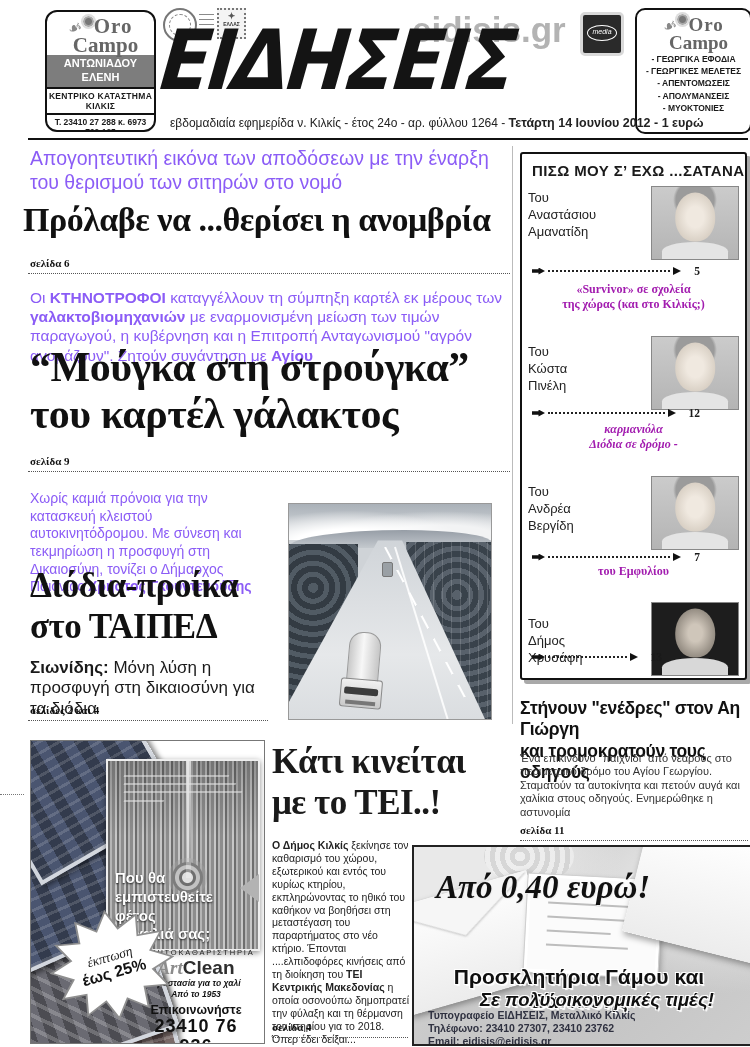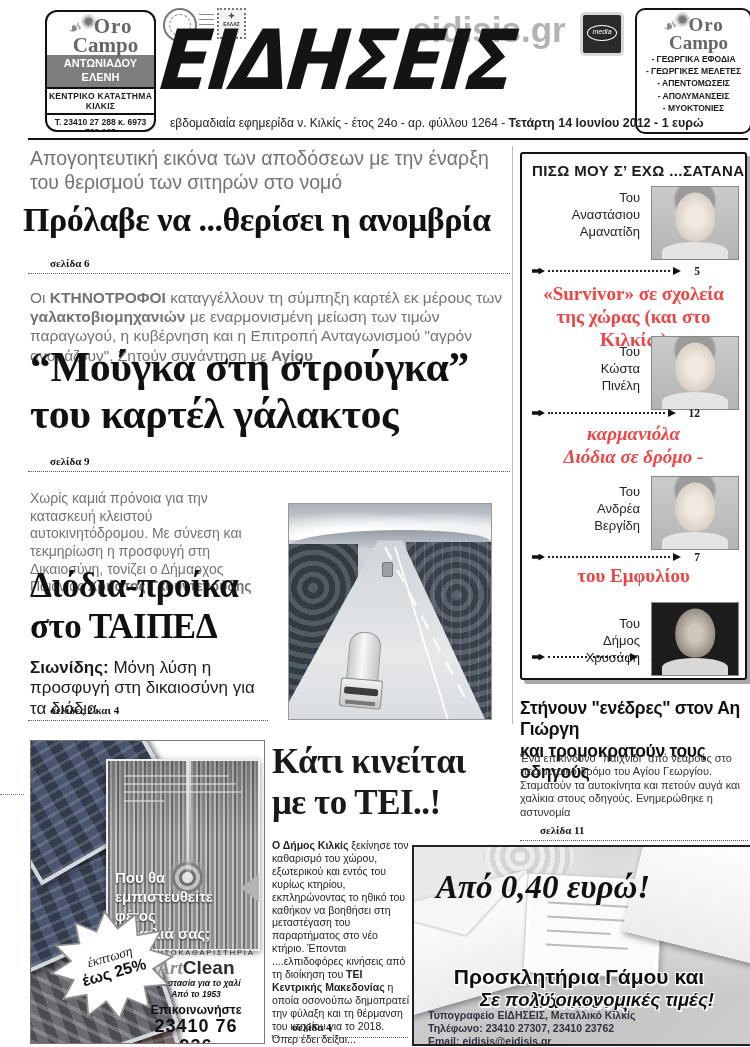--- a/index.html
+++ b/index.html
@@ -41,23 +41,23 @@
 
   .adv-right{left:635px;top:8px;width:113px;height:122px;border-radius:10px;}
   .adv-right .oc-brand .l1,.adv-right .oc-brand .l2{font-size:19px;}
   .services{font-size:8.5px;font-weight:bold;text-align:center;line-height:1.45;margin-top:2px;}
 
   .dateline{left:170px;top:116px;font-size:12px;color:#222;white-space:nowrap;}
   .dateline b{font-size:12.5px;}
   .header-rule{left:28px;top:138px;width:720px;height:2px;background:#111;}
 
   
-  .kicker{color:#737373;}
+  .kicker{color:#8b5cf6;}
   .headline{font-family:"Liberation Serif",serif;font-weight:bold;color:#111;letter-spacing:-.5px;}
-  .pageref{font-family:"Liberation Serif",serif;font-weight:bold;font-size:11px;color:#111;margin-left:20px;}
+  .pageref{font-family:"Liberation Serif",serif;font-weight:bold;font-size:11px;color:#111;}
   .dotrule{border-top:1.5px dotted #555;height:0;}
 
   .s1-kicker{left:30px;top:147px;width:482px;font-size:19.5px;line-height:1.22;}
   .s1-headline{left:23px;top:201px;font-size:34px;}
   .s1-page{left:30px;top:257px;}
   .s1-rule{left:28px;top:273px;width:482px;}
 
   .s2-kicker{left:30px;top:288px;width:480px;font-size:15.5px;line-height:1.24;}
   .s2-headline{left:30px;top:344px;font-size:42px;line-height:1.12;}
   .s2-page{left:30px;top:455px;}
@@ -98,39 +98,39 @@
   .truck .cab{position:absolute;bottom:0;left:0;right:0;height:27px;border:1px solid #8a8a8a;border-radius:3px;
               background:linear-gradient(#f1f1f1,#c9c9c9);}
   .truck .glass{position:absolute;bottom:13px;left:4px;right:4px;height:7px;background:#3d3d3d;border-radius:2px;}
   .truck .grille{position:absolute;bottom:3px;left:6px;right:6px;height:4px;background:#777;}
   .ph-truck-far{position:absolute;left:46%;top:27%;width:9px;height:13px;background:#9aa0a5;border:1px solid #777;border-radius:2px;}
 
   
   .sidebar{left:520px;top:152px;width:223px;height:524px;border:2px solid #111;border-radius:3px;
            box-shadow:4px 4px 0 #a9a9a9;background:#fff;}
   .sb-title{position:absolute;left:10px;top:8px;font-size:15px;font-weight:bold;letter-spacing:.4px;text-align:right;}
-  .sb-byline{position:absolute;left:6px;width:112px;text-align:right;font-size:13px;line-height:1.3;color:#222;}
+  .sb-byline{position:absolute;left:6px;width:112px;text-align:left;font-size:13px;line-height:1.3;color:#222;}
   .sb-photo{position:absolute;right:6px;width:86px;height:72px;border:1px solid #888;overflow:hidden;
             background:radial-gradient(circle at 50% 18%,#9b9b9b 0 26%,transparent 30%),
                        linear-gradient(#cbcbcb,#b4b4b4);}
   .sb-photo:before{content:"";position:absolute;left:50%;top:42%;width:46%;height:68%;transform:translate(-50%,-50%);
                    border-radius:50% 50% 46% 46%;background:radial-gradient(#f0e9e0 30%,#c9bfb2);}
   .sb-photo:after{content:"";position:absolute;left:12%;bottom:-2px;width:76%;height:26%;
                   border-radius:50% 50% 0 0;background:#e4e4e4;}
   .sb-photo.dark{background:#1d1d1d;}
   .sb-photo.dark:before{background:radial-gradient(#cfc6ba 25%,#6e675e);}
   .sb-photo.dark:after{background:#d8d8d8;}
   .sb-arrowrow{position:absolute;left:10px;width:168px;display:flex;align-items:center;height:10px;}
   .arr-s{width:13px;height:7px;background:#111;flex:none;
          clip-path:polygon(0 25%,50% 25%,50% 0,100% 50%,50% 100%,50% 75%,0 75%);}
   .leader{flex:1;border-bottom:2px dotted #222;height:0;margin:0 3px;}
   .arr-e{width:0;height:0;border-left:8px solid #111;border-top:4px solid transparent;border-bottom:4px solid transparent;flex:none;}
   .sb-num{font-family:"Liberation Serif",serif;font-weight:bold;font-size:11.5px;margin-left:13px;flex:none;}
   .sb-head{position:absolute;left:5px;right:5px;text-align:center;font-family:"Liberation Serif",serif;
-           font-weight:bold;font-size:19px;line-height:1.22;color:#ef4444;}
+           font-weight:bold;font-size:12px;line-height:1.22;color:#a21caf;}
   .sb-head.it{font-style:italic;}
 
   
   .amb-h{left:520px;top:698px;width:230px;font-weight:bold;font-size:17.5px;line-height:1.22;letter-spacing:-.3px;color:#111;}
   .amb-body{left:520px;top:752px;width:228px;font-size:11px;line-height:1.22;color:#333;}
   .amb-page{left:520px;top:824px;}
   .amb-rule{left:520px;top:840px;width:228px;}
 
   
   .ad-carpet{left:30px;top:740px;width:233px;height:302px;border:1px solid #777;background:#fff;overflow:hidden;}

